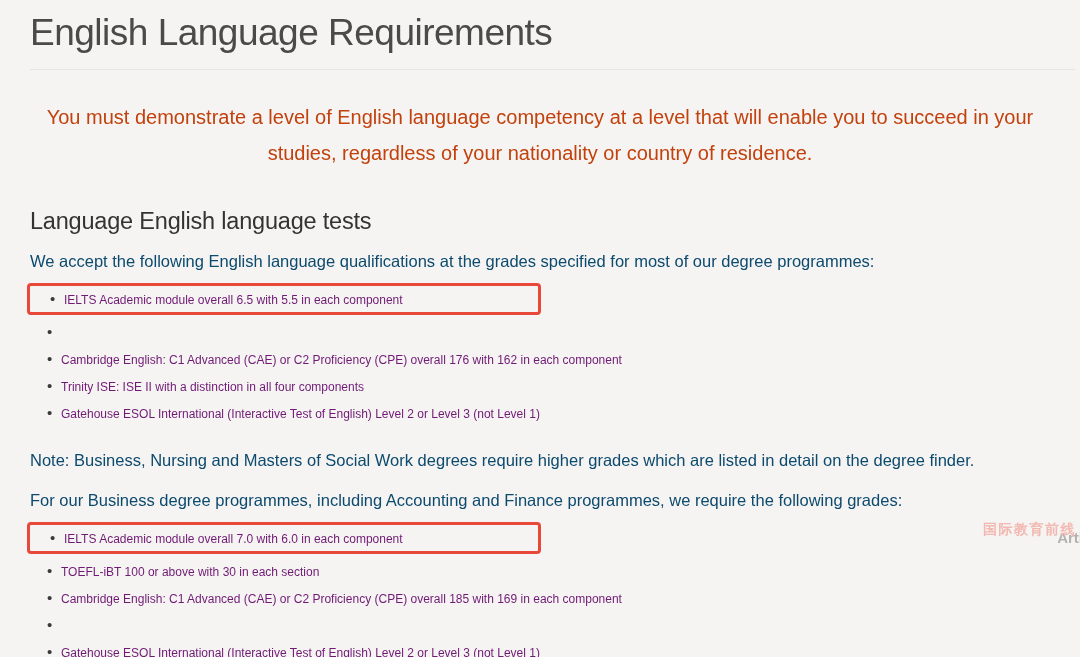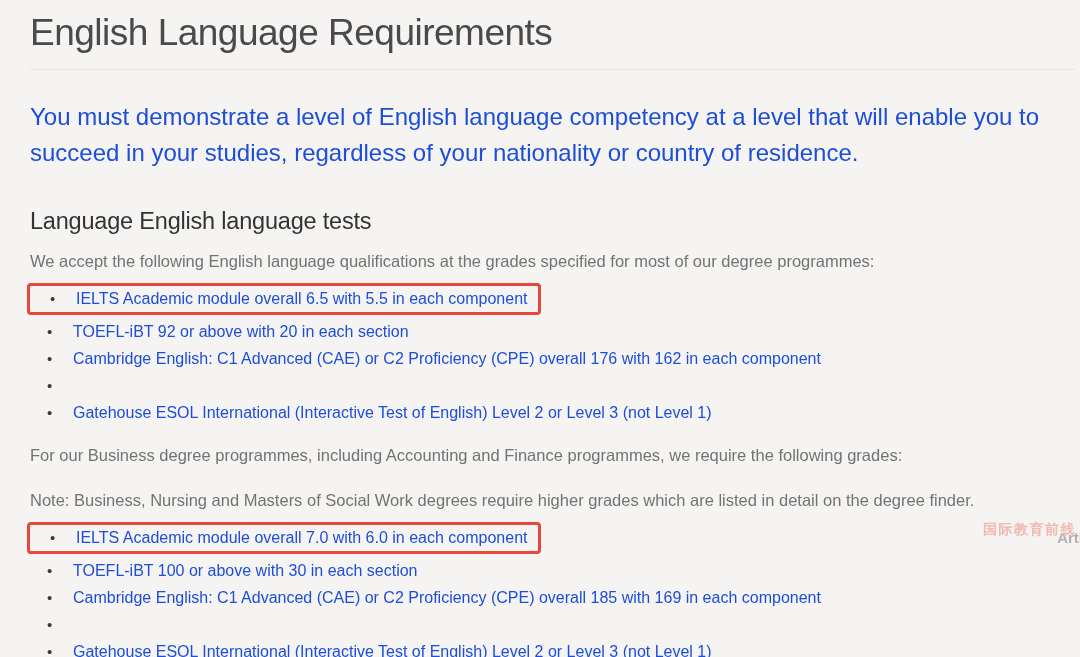--- a/index.html
+++ b/index.html
@@ -26,59 +26,59 @@
     margin-top: 2px;
     margin-bottom: 15px;
   }
   .divider {
     border: none;
     border-top: 1px solid #e7e5e2;
     margin: 0 -25px 0 0;
   }
   .intro {
     margin-top: 29px;
-    font-size: 24px;
+    font-size: 20px;
     line-height: 36px;
-    color: #1d4ed8;
+    color: #c2410c;
     max-width: 1035px;
+    text-align: center;
   }
   .section-heading {
     margin-top: 37px;
     font-size: 23.5px;
     font-weight: 500;
     color: #333333;
     letter-spacing: -0.2px;
   }
   .body-text {
     font-size: 16.5px;
-    color: #737373;
+    color: #0c4a6e;
     line-height: 22px;
   }
   .list-intro { margin-top: 15px; }
   .note-text { margin-top: 23px; }
   .list2-intro { margin-top: 18px; }
   .bullet-list { margin-top: 5px; }
   .bullet-row {
     display: flex;
     align-items: baseline;
     padding-left: 17px;
     height: 27px;
     line-height: 27px;
   }
   .bullet-dot {
     width: 14px;
     flex: 0 0 14px;
     font-size: 15px;
     color: #3a3a3a;
   }
   .bullet-text {
-    font-size: 16px;
-    color: #1d4ed8;
+    font-size: 12px;
+    color: #701a75;
     white-space: nowrap;
-    margin-left: 12px;
   }
   .highlight-box {
     width: 514px;
     border: 3px solid #e8483a;
     border-radius: 4px;
     margin-left: -3px;
     margin-top: 11px;
     margin-bottom: 3px;
     padding: 1px 0;
   }
@@ -124,38 +124,38 @@
 
   <div class="bullet-list">
     <div class="highlight-box">
       <div class="bullet-row">
         <span class="bullet-dot">•</span>
         <span class="bullet-text">IELTS Academic module overall 6.5 with 5.5 in each component</span>
       </div>
     </div>
     <div class="bullet-row">
       <span class="bullet-dot">•</span>
-      <span class="bullet-text">TOEFL-iBT 92 or above with 20 in each section</span>
     </div>
     <div class="bullet-row">
       <span class="bullet-dot">•</span>
       <span class="bullet-text">Cambridge English: C1 Advanced (CAE) or C2 Proficiency (CPE) overall 176 with 162 in each component</span>
     </div>
     <div class="bullet-row">
       <span class="bullet-dot">•</span>
+      <span class="bullet-text">Trinity ISE: ISE II with a distinction in all four components</span>
     </div>
     <div class="bullet-row">
       <span class="bullet-dot">•</span>
       <span class="bullet-text">Gatehouse ESOL International (Interactive Test of English) Level 2 or Level 3 (not Level 1)</span>
     </div>
   </div>
 
+  <p class="body-text note-text">Note: Business, Nursing and Masters of Social Work degrees require higher grades which are listed in detail on the degree finder.</p>
+
   <p class="body-text list2-intro">For our Business degree programmes, including Accounting and Finance programmes, we require the following grades:</p>
-
-  <p class="body-text note-text">Note: Business, Nursing and Masters of Social Work degrees require higher grades which are listed in detail on the degree finder.</p>
 
   <div class="bullet-list">
     <div class="highlight-box">
       <div class="bullet-row">
         <span class="bullet-dot">•</span>
         <span class="bullet-text">IELTS Academic module overall 7.0 with 6.0 in each component</span>
       </div>
     </div>
     <div class="bullet-row">
       <span class="bullet-dot">•</span>

